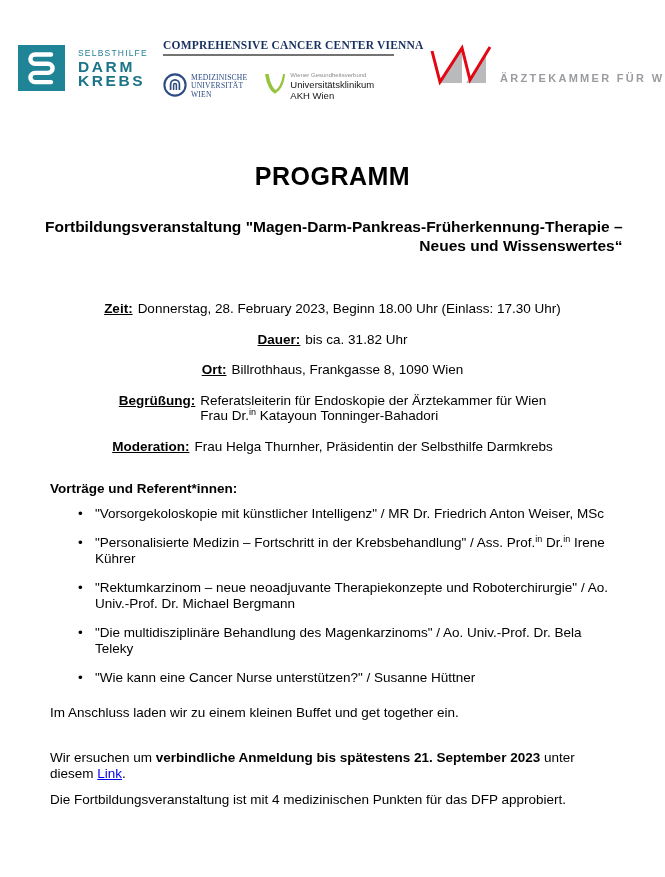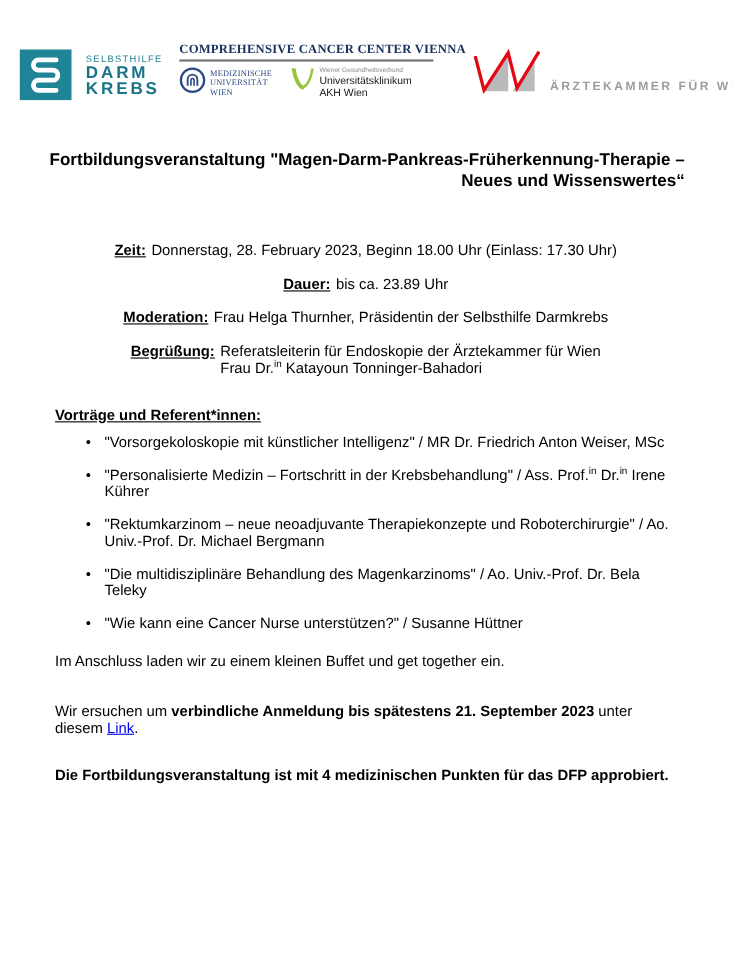--- a/index.html
+++ b/index.html
@@ -16,21 +16,21 @@
   .dk-text { margin-left:13px; display:flex; flex-direction:column; }
   .dk-sub  { font-size:8.5px; letter-spacing:1.2px; color:#1f7e90; margin-bottom:2px; }
   .dk-main { font-size:15.5px; font-weight:bold; letter-spacing:2.6px; color:#1b7487; line-height:14.5px; }
 
   .logo-ccc { position:absolute; left:163px; top:39px; width:231px; }
   .ccc-title {
     font-family:"Liberation Serif", serif; font-weight:bold; font-size:11.5px;
     color:#16305e; letter-spacing:0.2px; white-space:nowrap;
     border-bottom:2px solid #737373; padding-bottom:3px;
   }
-  .ccc-row { display:flex; align-items:center; margin-top:5px; }
+  .ccc-row { display:flex; align-items:center; margin-top:16px; }
   .meduni-text {
     font-family:"Liberation Serif", serif; font-size:7.6px; color:#2d4b84;
     line-height:8.6px; margin-left:4px; letter-spacing:0.2px;
   }
   .wgv { display:flex; align-items:center; margin-left:10px; }
   .wgv-texts { margin-left:3px; }
   .wgv-small { font-size:6px; color:#8a8a8a; line-height:7px; }
   .wgv-main  { font-size:9.5px; color:#151515; line-height:11px; }
 
   .logo-aek { position:absolute; left:428px; top:43px; display:flex; align-items:flex-end; }
@@ -43,28 +43,28 @@
   .title { text-align:center; font-size:25px; font-weight:bold; letter-spacing:0.5px; margin-top:52px; }
   .subtitle {
     text-align:right; font-size:15.5px; font-weight:bold;
     max-width:580px; margin:27px auto 0; line-height:18.5px;
   }
 
   
   .docbody { margin:46px 50px 0 50px; font-size:13.5px; line-height:15.5px; }
   .detail-row { display:flex; margin-bottom:15px;justify-content:center; }
   .detail-label { font-weight:bold; text-decoration:underline; white-space:nowrap; margin-right:5px; }
-  .talks-heading { font-weight:bold; text-decoration:underline; margin-top:27px; }
+  .talks-heading { font-weight:bold; margin-top:27px; }
   ul.talks { list-style:none; margin:9px 0 0 0; padding:0; }
   li.talk { display:flex; margin-bottom:14px; }
   .talk-bullet { flex:none; width:17px; margin-left:28px; }
   .talk-text { max-width:515px; }
   .closing-buffet { margin-top:19px; }
   .closing-anmeldung { margin-top:30px; max-width:560px; }
-  .closing-dfp { margin-top:27px; font-weight:bold; }
+  .closing-dfp { margin-top:11px; font-weight:normal; }
 
   .seg-bold { font-weight:bold; }
   .seg-sup  { vertical-align:super; font-size:9px; line-height:0; }
   a.seg-link { color:#0000ee; text-decoration:underline; cursor:pointer; }
 </style>
 </head>
 <body>
 
 <div class="page">
 
@@ -117,46 +117,51 @@
         <svg width="64" height="42" viewBox="0 0 64 42">
           <polygon points="12,40 34,7 34,40" fill="#b8babc"></polygon>
           <polygon points="38,40 58,10 58,40" fill="#b8babc"></polygon>
           <polyline points="4,8 12,39 34,5 42,37 62,4" fill="none" stroke="#e30613" stroke-width="3"></polyline>
         </svg>
       </span>
       <span class="aek-label">ÄRZTEKAMMER FÜR WIEN</span>
     </div>
   </div>
 
+  <div class="title">PROGRAMM</div>
   <div class="subtitle">Fortbildungsveranstaltung "Magen-Darm-Pankreas-Früherkennung-Therapie – Neues und Wissenswertes“</div>
 
   <div class="docbody">
 
     <div class="detail-row">
       <span class="detail-label">Zeit:</span>
       <span>Donnerstag, 28. February 2023, Beginn 18.00 Uhr (Einlass: 17.30 Uhr)</span>
     </div>
 
     <div class="detail-row">
       <span class="detail-label">Dauer:</span>
-      <span>bis ca. 23.89 Uhr</span>
+      <span>bis ca. 31.82 Uhr</span>
     </div>
 
-
     <div class="detail-row">
-      <span class="detail-label">Moderation:</span>
-      <span>Frau Helga Thurnher, Präsidentin der Selbsthilfe Darmkrebs</span>
+      <span class="detail-label">Ort:</span>
+      <span>Billrothhaus, Frankgasse 8, 1090 Wien</span>
     </div>
 
     <div class="detail-row">
       <span class="detail-label">Begrüßung:</span>
       <div>
         <div>Referatsleiterin für Endoskopie der Ärztekammer für Wien</div>
         <div><span>Frau Dr.</span><span class="seg-sup">in</span><span> Katayoun Tonninger-Bahadori</span></div>
       </div>
+    </div>
+
+    <div class="detail-row">
+      <span class="detail-label">Moderation:</span>
+      <span>Frau Helga Thurnher, Präsidentin der Selbsthilfe Darmkrebs</span>
     </div>
 
     <div class="talks-heading">Vorträge und Referent*innen:</div>
 
     <ul class="talks">
       <li class="talk">
         <span class="talk-bullet">•</span>
         <span class="talk-text"><span>"Vorsorgekoloskopie mit künstlicher Intelligenz" / MR Dr. Friedrich Anton Weiser, MSc</span></span>
       </li>
       <li class="talk">

